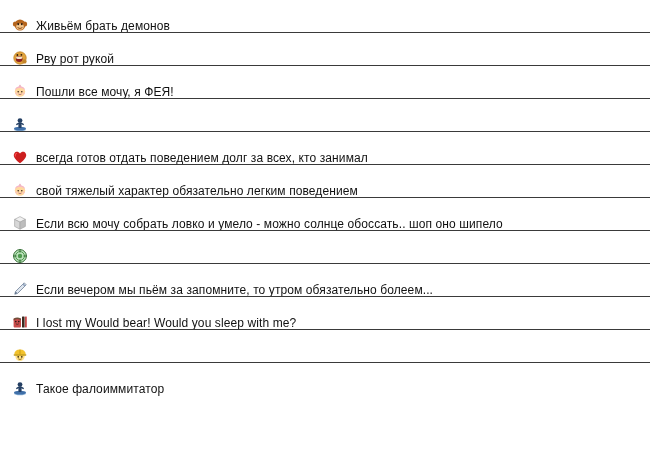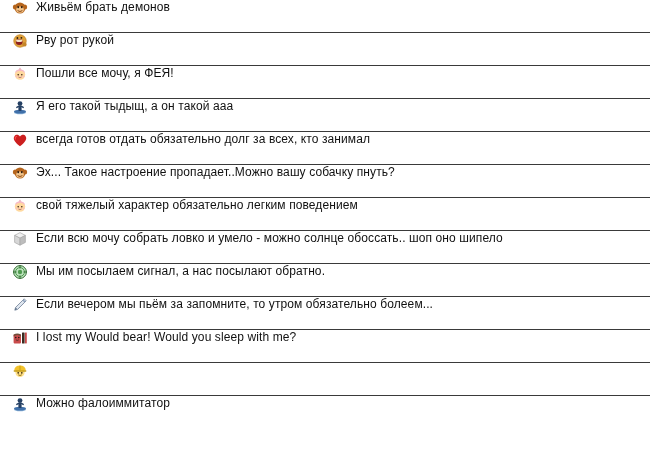--- a/index.html
+++ b/index.html
@@ -19,21 +19,21 @@
   #status-list {
     width: 650px;
     display: block;
   }
 
   .status-row {
     position: relative;
     height: 33px;
     box-sizing: border-box;
     display: flex;
-    align-items: flex-start;
+    align-items: flex-end;
     padding-left: 12px;
     background: #ffffff;
   }
 
   
   .status-row.has-divider::after {
     content: "";
     position: absolute;
     left: 0;
     right: 0;
@@ -119,44 +119,29 @@
     <div class="status-row has-divider">
       <span class="row-icon">
         <svg viewBox="0 0 16 16" xmlns="http://www.w3.org/2000/svg">
           <ellipse cx="8" cy="13.4" rx="6" ry="1.9" fill="#8fb4d9"></ellipse>
           <ellipse cx="8" cy="12.6" rx="6" ry="1.9" fill="#3f6fa8"></ellipse>
           <rect x="6.4" y="6.6" width="3.2" height="5.4" rx="1" fill="#243f63"></rect>
           <circle cx="8" cy="4.6" r="2.4" fill="#243f63"></circle>
           <path d="M4.8 8.4 L6.6 7.4 M11.2 8.4 L9.4 7.4" stroke="#243f63" stroke-width="1.4" stroke-linecap="round"></path>
         </svg>
       </span>
-      <span class="row-text">Я его такой тыдыщ, а он такой ааа</span>
     </div>
     <div class="status-row has-divider">
       <span class="row-icon">
         <svg viewBox="0 0 16 16" xmlns="http://www.w3.org/2000/svg">
           <path d="M8 14.2 C2.2 10 0.8 6.6 2.4 4.2 C3.9 2 6.6 2.4 8 4.6 C9.4 2.4 12.1 2 13.6 4.2 C15.2 6.6 13.8 10 8 14.2 Z" fill="#cc1f1f"></path>
           <path d="M4.6 4.6 C3.4 5 3 6 3.4 7" stroke="#ff4d4d" stroke-width="1.1" fill="none" stroke-linecap="round"></path>
         </svg>
       </span>
-      <span class="row-text">всегда готов отдать обязательно долг за всех, кто занимал</span>
-    </div>
-    <div class="status-row has-divider">
-      <span class="row-icon">
-        <svg viewBox="0 0 16 16" xmlns="http://www.w3.org/2000/svg">
-          <ellipse cx="3" cy="7" rx="2.2" ry="2.6" fill="#b5651d"></ellipse>
-          <ellipse cx="13" cy="7" rx="2.2" ry="2.6" fill="#b5651d"></ellipse>
-          <ellipse cx="8" cy="8" rx="5.4" ry="5.6" fill="#b5651d"></ellipse>
-          <ellipse cx="8" cy="9.6" rx="3.8" ry="3.2" fill="#f2c48a"></ellipse>
-          <ellipse cx="6.2" cy="7.2" rx="0.9" ry="1.1" fill="#2b1a0c"></ellipse>
-          <ellipse cx="9.8" cy="7.2" rx="0.9" ry="1.1" fill="#2b1a0c"></ellipse>
-          <path d="M5.6 10.6 Q8 12.4 10.4 10.6" stroke="#8a4b17" stroke-width="1" fill="none"></path>
-        </svg>
-      </span>
-      <span class="row-text">Эх... Такое настроение пропадает..Можно вашу собачку пнуть?</span>
+      <span class="row-text">всегда готов отдать поведением долг за всех, кто занимал</span>
     </div>
     <div class="status-row has-divider">
       <span class="row-icon">
         <svg viewBox="0 0 16 16" xmlns="http://www.w3.org/2000/svg">
           <path d="M8 1.4 L9.4 4.2 L6.6 4.2 Z" fill="#d9879f"></path>
           <circle cx="8" cy="8.6" r="5.2" fill="#ffd9a0"></circle>
           <path d="M3 7 Q8 2.6 13 7 Q13 4 8 3 Q3 4 3 7Z" fill="#f6b8c8"></path>
           <circle cx="6.2" cy="8.8" r="0.8" fill="#3a2418"></circle>
           <circle cx="9.8" cy="8.8" r="0.8" fill="#3a2418"></circle>
           <path d="M6.4 11 Q8 12.3 9.6 11" stroke="#b5707f" stroke-width="0.9" fill="none"></path>
@@ -178,21 +163,20 @@
     </div>
     <div class="status-row has-divider">
       <span class="row-icon">
         <svg viewBox="0 0 16 16" xmlns="http://www.w3.org/2000/svg">
           <circle cx="8" cy="8" r="6.4" fill="#bfe3bf" stroke="#2f6b2f" stroke-width="1"></circle>
           <circle cx="8" cy="8" r="4.4" fill="none" stroke="#4f9b4f" stroke-width="1"></circle>
           <circle cx="8" cy="8" r="2.2" fill="#4f9b4f"></circle>
           <path d="M8 1.6 L8 4 M8 12 L8 14.4 M1.6 8 L4 8 M12 8 L14.4 8" stroke="#2f6b2f" stroke-width="1" stroke-linecap="round"></path>
         </svg>
       </span>
-      <span class="row-text">Мы им посылаем сигнал, а нас посылают обратно.</span>
     </div>
     <div class="status-row has-divider">
       <span class="row-icon">
         <svg viewBox="0 0 16 16" xmlns="http://www.w3.org/2000/svg">
           <path d="M12.2 1.8 L14.2 3.8 L5.6 12.4 L2.8 13.2 L3.6 10.4 Z" fill="#dfe6ef" stroke="#5c6f88" stroke-width="0.7" stroke-linejoin="round"></path>
           <path d="M11 3 L13 5" stroke="#8fa3bd" stroke-width="1.6"></path>
           <path d="M2.8 13.2 L3.6 10.4 L5.2 12 Z" fill="#5c6f88"></path>
         </svg>
       </span>
       <span class="row-text">Если вечером мы пьём за запомните, то утром обязательно болеем...</span>
@@ -227,15 +211,15 @@
     <div class="status-row">
       <span class="row-icon">
         <svg viewBox="0 0 16 16" xmlns="http://www.w3.org/2000/svg">
           <ellipse cx="8" cy="13.4" rx="6" ry="1.9" fill="#8fb4d9"></ellipse>
           <ellipse cx="8" cy="12.6" rx="6" ry="1.9" fill="#3f6fa8"></ellipse>
           <rect x="6.4" y="6.6" width="3.2" height="5.4" rx="1" fill="#243f63"></rect>
           <circle cx="8" cy="4.6" r="2.4" fill="#243f63"></circle>
           <path d="M4.8 8.4 L6.6 7.4 M11.2 8.4 L9.4 7.4" stroke="#243f63" stroke-width="1.4" stroke-linecap="round"></path>
         </svg>
       </span>
-      <span class="row-text">Можно фалоиммитатор</span>
+      <span class="row-text">Такое фалоиммитатор</span>
     </div>
   </div>
 
 </body></html>

